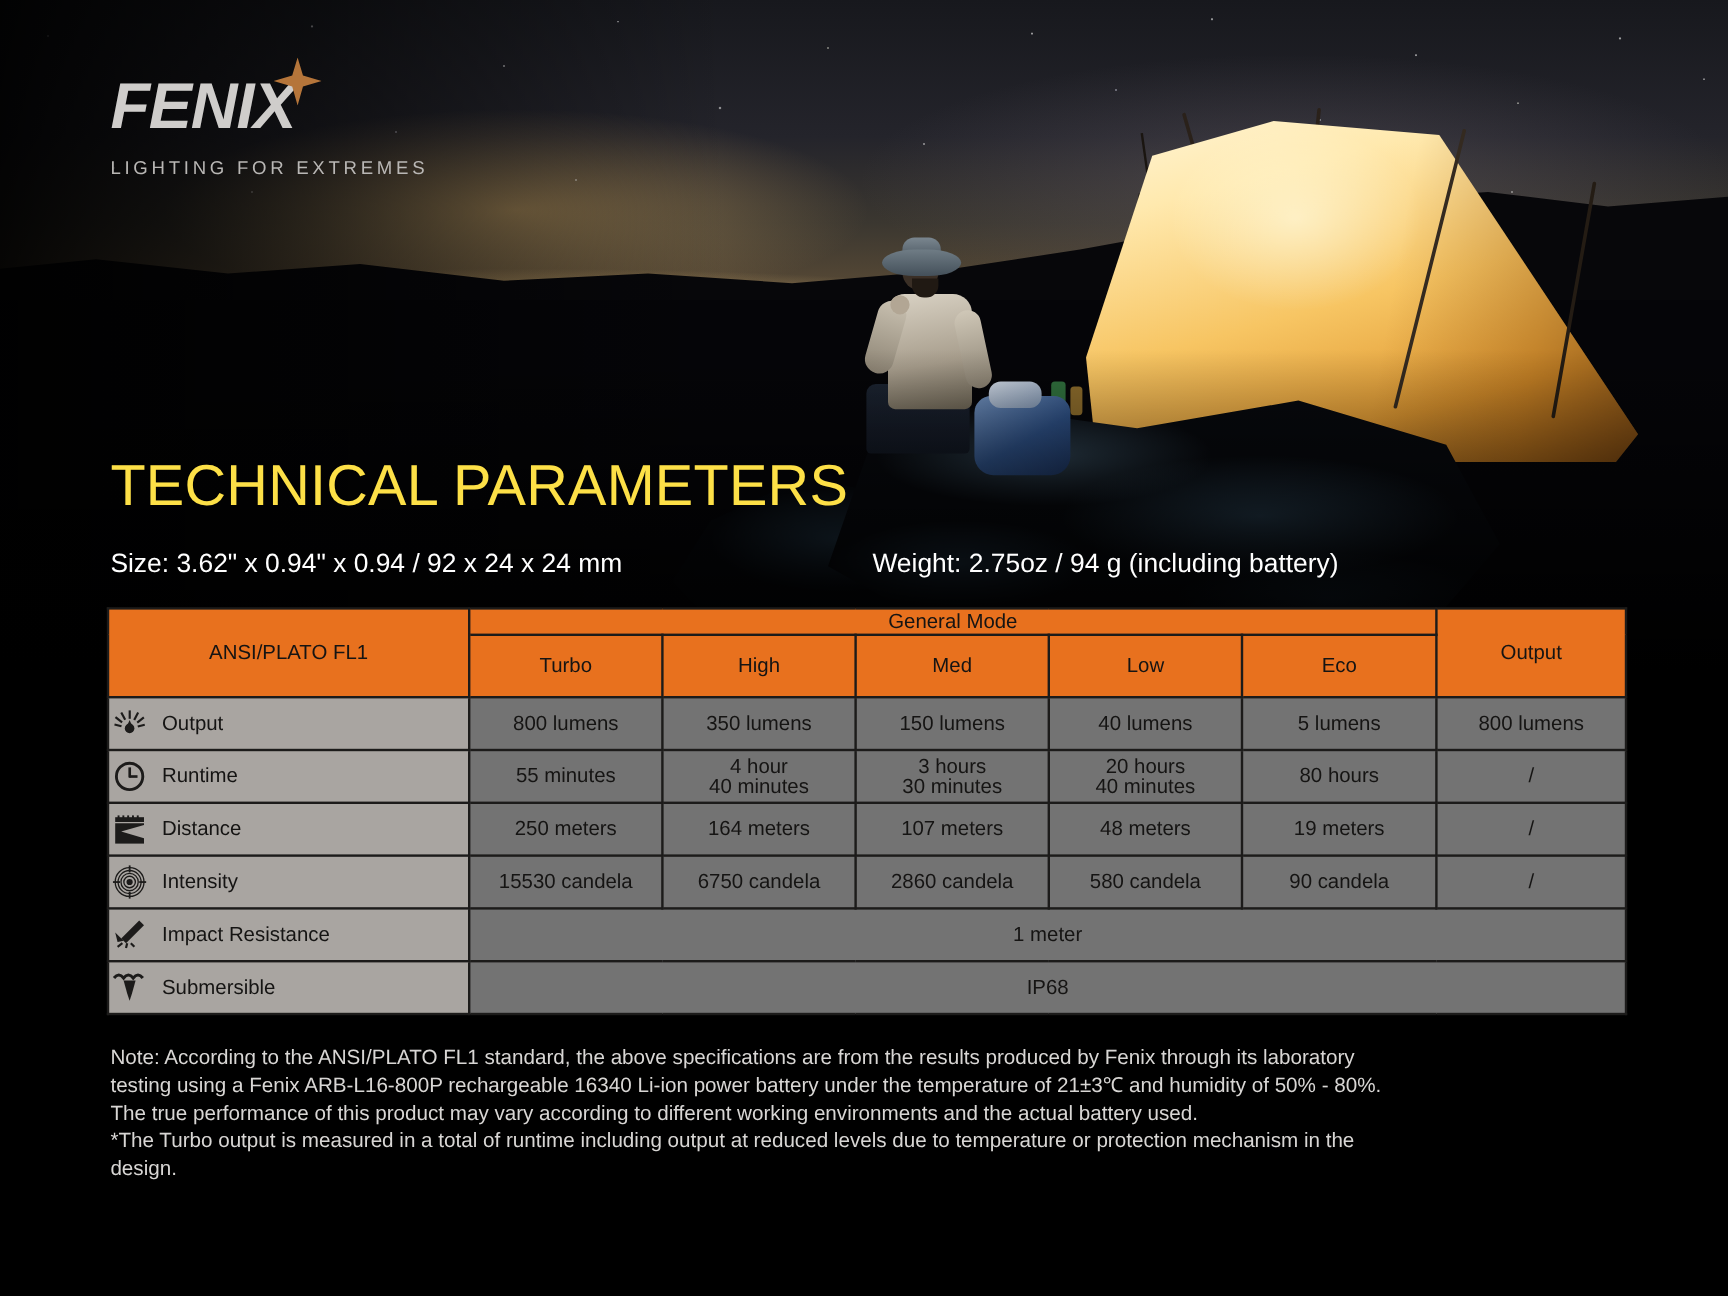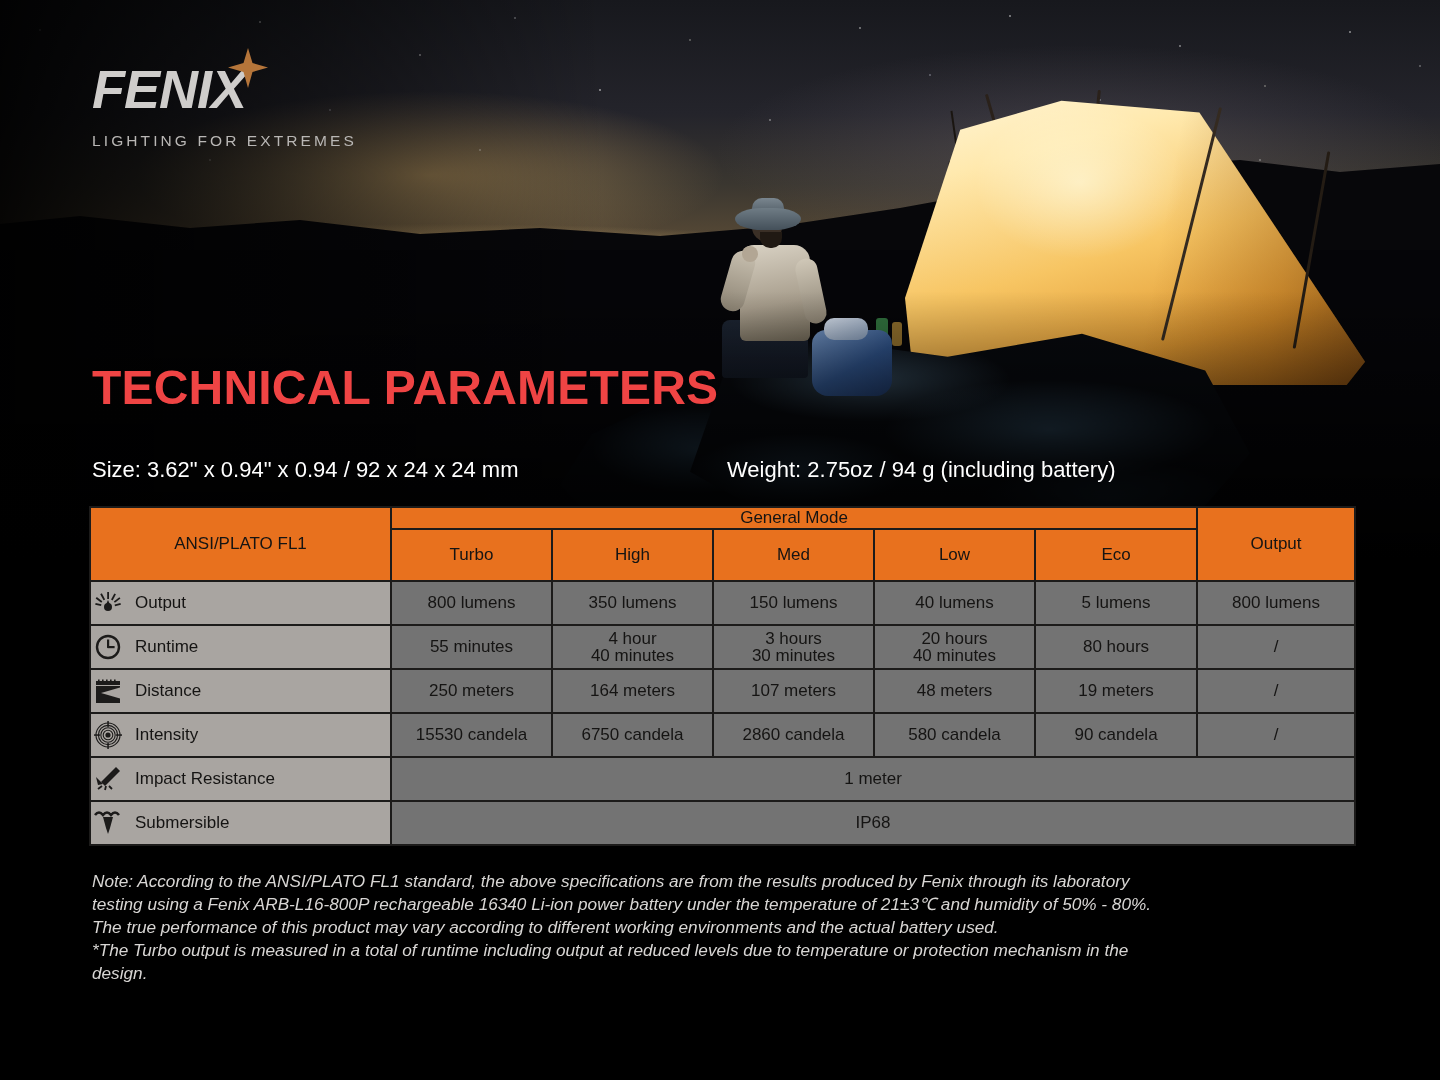--- a/index.html
+++ b/index.html
@@ -124,41 +124,41 @@
 
   
   .logo{position:absolute;left:92px;top:62px;width:330px;height:90px;}
   .logo-word{font-family:"Liberation Sans", sans-serif;font-weight:bold;font-style:italic;
     font-size:54px;letter-spacing:-1px;color:#cfcdcb;line-height:1;}
   .logo-star{position:absolute;left:136px;top:-14px;width:40px;height:40px;}
   .logo-tag{font-family:"Liberation Sans", sans-serif;font-size:15.5px;letter-spacing:3.1px;
     color:#b9b7b5;margin-top:16px;}
 
   
-  .title{position:absolute;left:92px;top:364px;font-size:48px;font-weight:bold;color:#ef4444;
+  .title{position:absolute;left:92px;top:382px;font-size:48px;font-weight:normal;color:#fde047;
     letter-spacing:.2px;line-height:1;}
   .sizeline{position:absolute;left:92px;top:457px;font-size:22px;color:#fff;}
   .weightline{position:absolute;left:727px;top:457px;font-size:22px;color:#fff;}
 
   
   .tbl{position:absolute;left:89px;top:506px;width:1265px;border-collapse:collapse;
     table-layout:fixed;}
   .tbl td,.tbl th{border:2px solid #1c1b1a;padding:0;text-align:center;vertical-align:middle;
     color:#151413;font-size:17px;font-weight:normal;}
   .hd{background:#E8711E;font-weight:bold;font-size:21px;}
   .hd-small{background:#E8711E;font-weight:bold;font-size:20px;}
   .body-cell{background:#737373;height:42px;font-size:15.5px;line-height:1.05;}
   .lbl{background:#A9A5A1;text-align:left;font-weight:bold;font-size:19px;padding-left:8px;}
   .lbl-inner{display:flex;align-items:center;gap:10px;}
   .lbl-ico{width:34px;height:28px;flex:0 0 34px;display:flex;align-items:center;justify-content:center;}
   .two{line-height:1.02;}
 
   
   .note{position:absolute;left:92px;top:870px;width:1268px;color:#d8d6d4;font-size:17.2px;
-    line-height:1.33;font-style:italic;}
+    line-height:1.33;}
   .note div{margin:0;}
 </style>
 </head>
 <body>
 
 <div class="page">
 
   <div class="photo">
     <div class="sky"></div>
     <div class="stars"></div>

